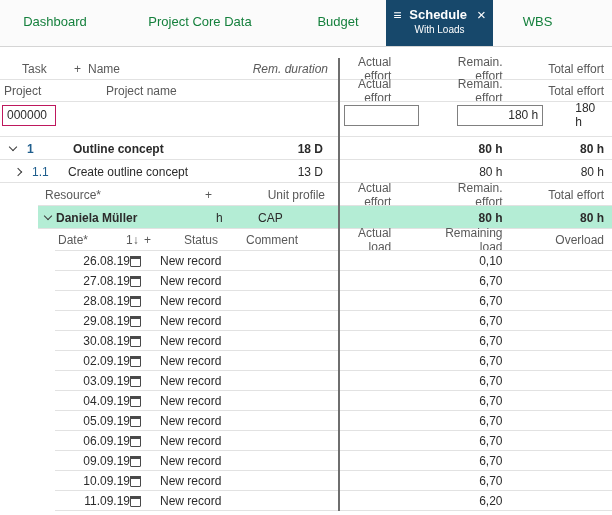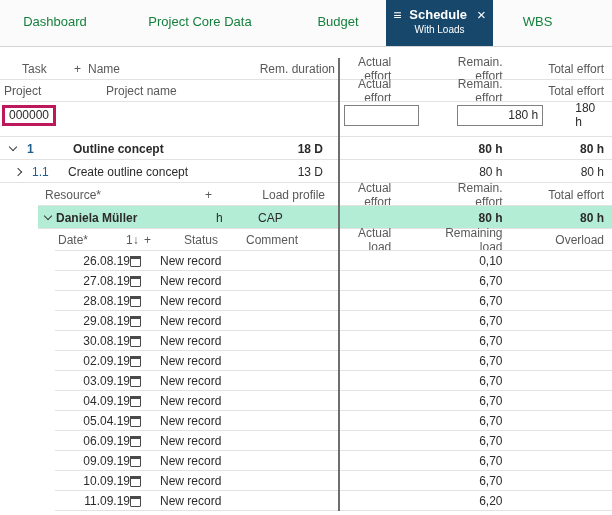--- a/index.html
+++ b/index.html
@@ -34,25 +34,25 @@
   .brow::after { content: ""; position: absolute; left: var(--bl, 0px); right: 0; bottom: 0; height: 1px; background: #e2e2e2; }
   .lsec { width: 339px; display: flex; align-items: center; height: 100%; }
   .rsec { width: 273px; display: flex; align-items: center; height: 100%; gap: 32px; }
   .c-a { width: 76px; text-align: right; padding-right: 6px; }
   .c-r { width: 104px; text-align: right; padding-right: 6px; }
   .c-t { width: 93px; text-align: right; padding-right: 8px; }
 
   .hdr { height: 22px; color: #595959; }
   .h-task { padding-left: 22px; width: 74px; }
   .h-plus { width: 14px; cursor: pointer; }
-  .h-dur { margin-left: auto; padding-right: 4px; }
+  .h-dur { margin-left: auto; padding-right: 11px; font-style: italic; }
   .h-proj { padding-left: 4px; width: 106px; }
 
   .inrow { height: 26px; }
-  .inbox { height: 21px; border: 3px solid #be185d; background: #fff; font: inherit; padding: 0 4px; color: #2b2b2b; }
+  .inbox { height: 21px; border: 1px solid #be185d; background: #fff; font: inherit; padding: 0 4px; color: #2b2b2b; }
   .id-box { width: 54px; margin-left: 2px; }
   .name-box { width: 276px; margin-left: 2px; }
   .r-a-box { width: 78px; height: 21px; border: 1px solid #808080; margin-left: 5px; background: #fff; }
   .r-r-box { width: 90px; height: 21px; border: 1px solid #808080; margin-left: 6px; background: #fff;
              text-align: right; padding: 0 4px; line-height: 19px; }
   .r-t-text { margin-left: auto; padding-right: 8px; }
   .gap { height: 9px; }
 
   .trow { height: 23px; }
   .chevbox { width: 16px; display: flex; justify-content: center; align-items: center; cursor: pointer; }
@@ -188,21 +188,21 @@
         <span class="c-r">80 h</span>
         <span class="c-t">80 h</span>
       </div>
     </div>
 
     <div class="row brow reshdr">
       <div class="lsec">
         <span class="rh-res">Resource*</span>
         <span class="rh-plus">+</span>
         <span class="rh-unit">Unit</span>
-        <span class="rh-load">Load profile</span>
+        <span class="rh-load">Unit profile</span>
       </div>
       <div class="rsec">
         <span class="c-a">Actual effort</span>
         <span class="c-r">Remain. effort</span>
         <span class="c-t">Total effort</span>
       </div>
     </div>
 
     <div class="row brow resrow">
       <div class="lsec">
@@ -359,21 +359,21 @@
     </div>
     <div class="rsec">
       <span class="c-a"></span>
       <span class="c-r">6,70</span>
       <span class="c-t"></span>
     </div>
   </div>
 
   <div class="row brow drow">
     <div class="lsec">
-      <span class="d-date">05.04.19</span>
+      <span class="d-date">05.09.19</span>
       <span class="d-calwrap">
               <span class="cal"></span>
             </span>
       <span class="d-status">New record</span>
       <span class="d-comment"></span>
     </div>
     <div class="rsec">
       <span class="c-a"></span>
       <span class="c-r">6,70</span>
       <span class="c-t"></span>

